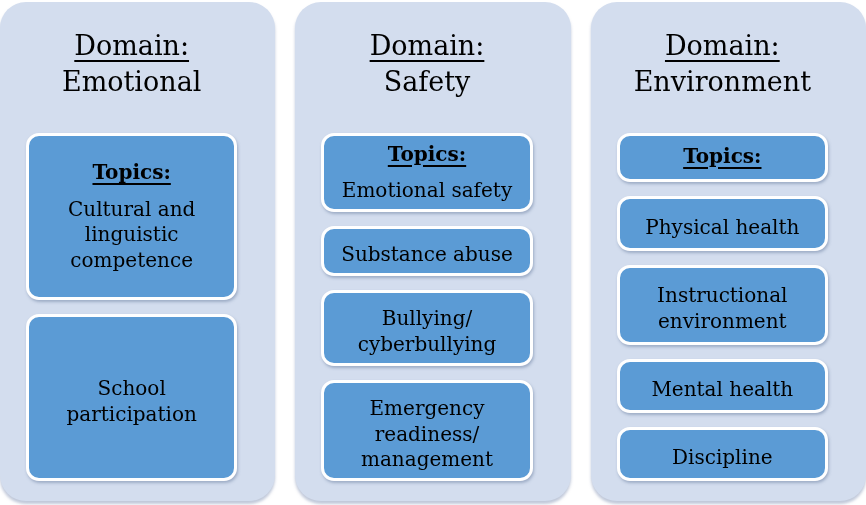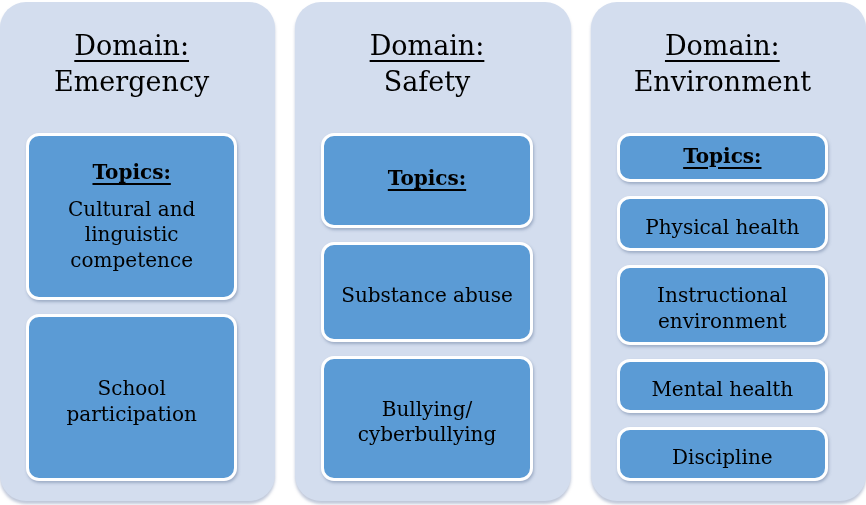--- a/index.html
+++ b/index.html
@@ -72,21 +72,21 @@
   .topic-text { max-width: 100%; margin-top: 8px; }
 </style>
 </head>
 <body>
 
 <div class="canvas">
 
   <section class="panel">
     <h2 class="domain-heading">
       <span class="line underlined">Domain:</span>
-      <span class="line">Emergency</span>
+      <span class="line">Emotional</span>
     </h2>
     <div class="boxes equal">
       <div class="topic-box">
         <div class="topics-head">
           <span class="underlined">Topics:</span>
         </div>
         <div class="topic-text">Cultural and linguistic competence</div>
       </div>
       <div class="topic-box">
         <div class="topic-text">School participation</div>
@@ -97,26 +97,30 @@
   <section class="panel">
     <h2 class="domain-heading">
       <span class="line underlined">Domain:</span>
       <span class="line">Safety</span>
     </h2>
     <div class="boxes">
       <div class="topic-box">
         <div class="topics-head">
           <span class="underlined">Topics:</span>
         </div>
+        <div class="topic-text">Emotional safety</div>
       </div>
       <div class="topic-box">
         <div class="topic-text">Substance abuse</div>
       </div>
       <div class="topic-box">
         <div class="topic-text">Bullying/ cyberbullying</div>
+      </div>
+      <div class="topic-box">
+        <div class="topic-text">Emergency readiness/ management</div>
       </div>
     </div>
   </section>
 
   <section class="panel">
     <h2 class="domain-heading">
       <span class="line underlined">Domain:</span>
       <span class="line">Environment</span>
     </h2>
     <div class="boxes">

